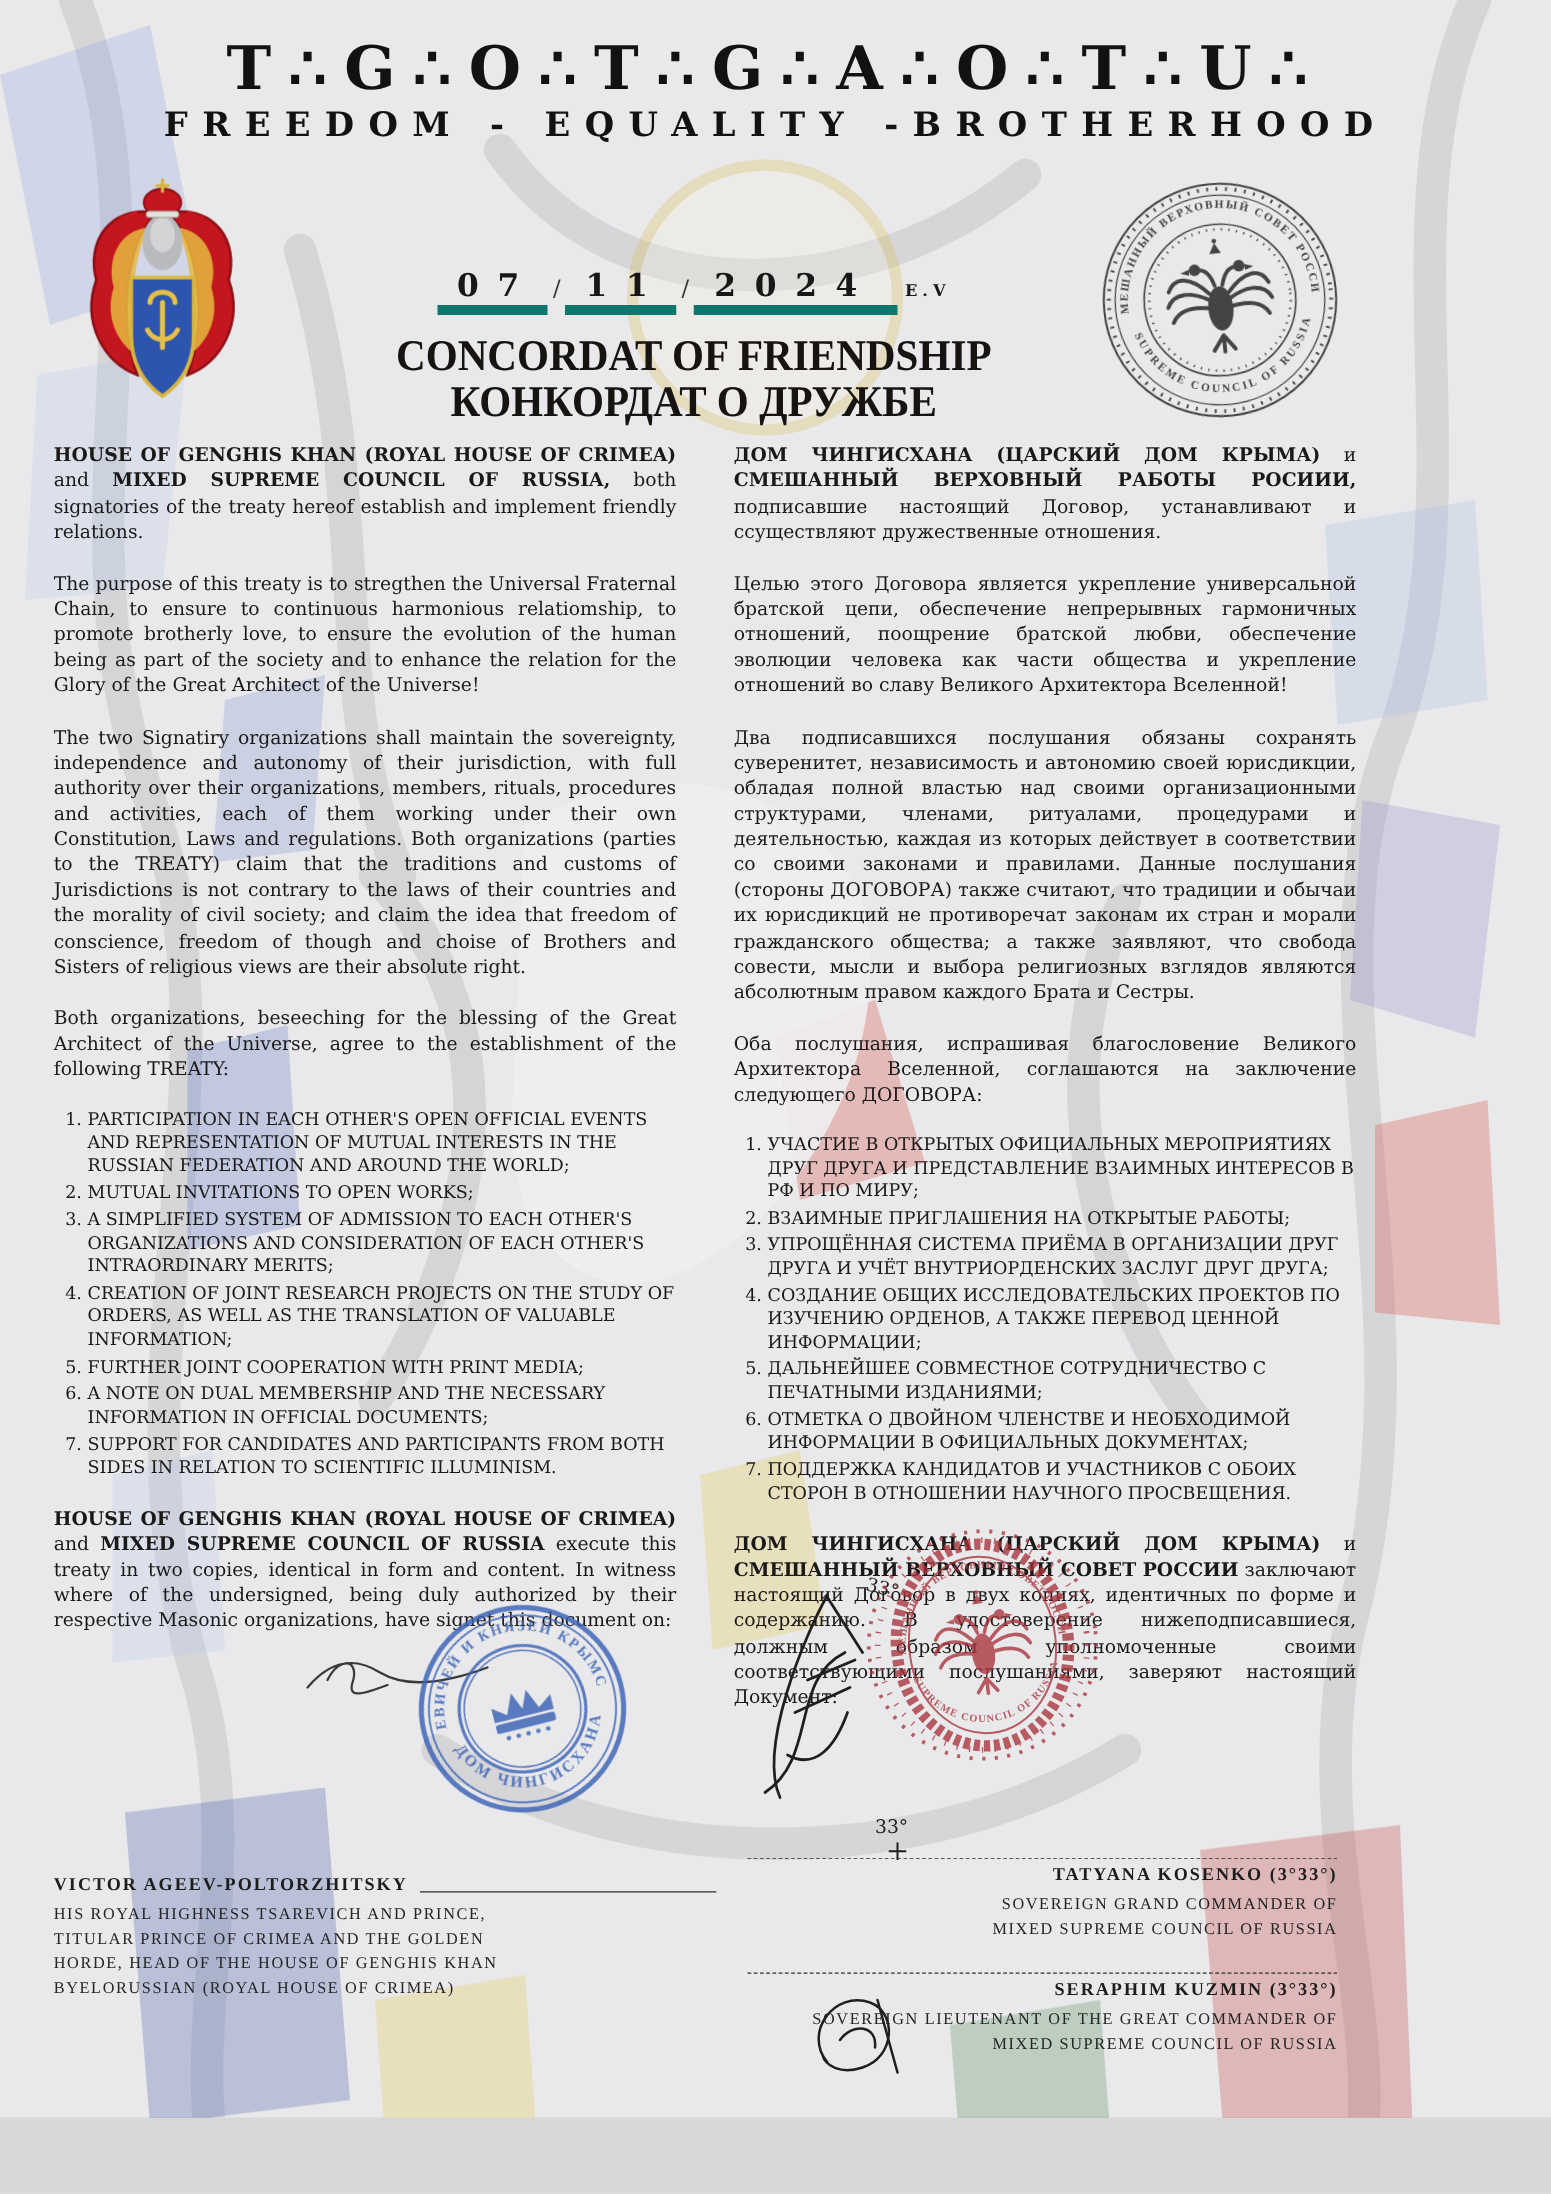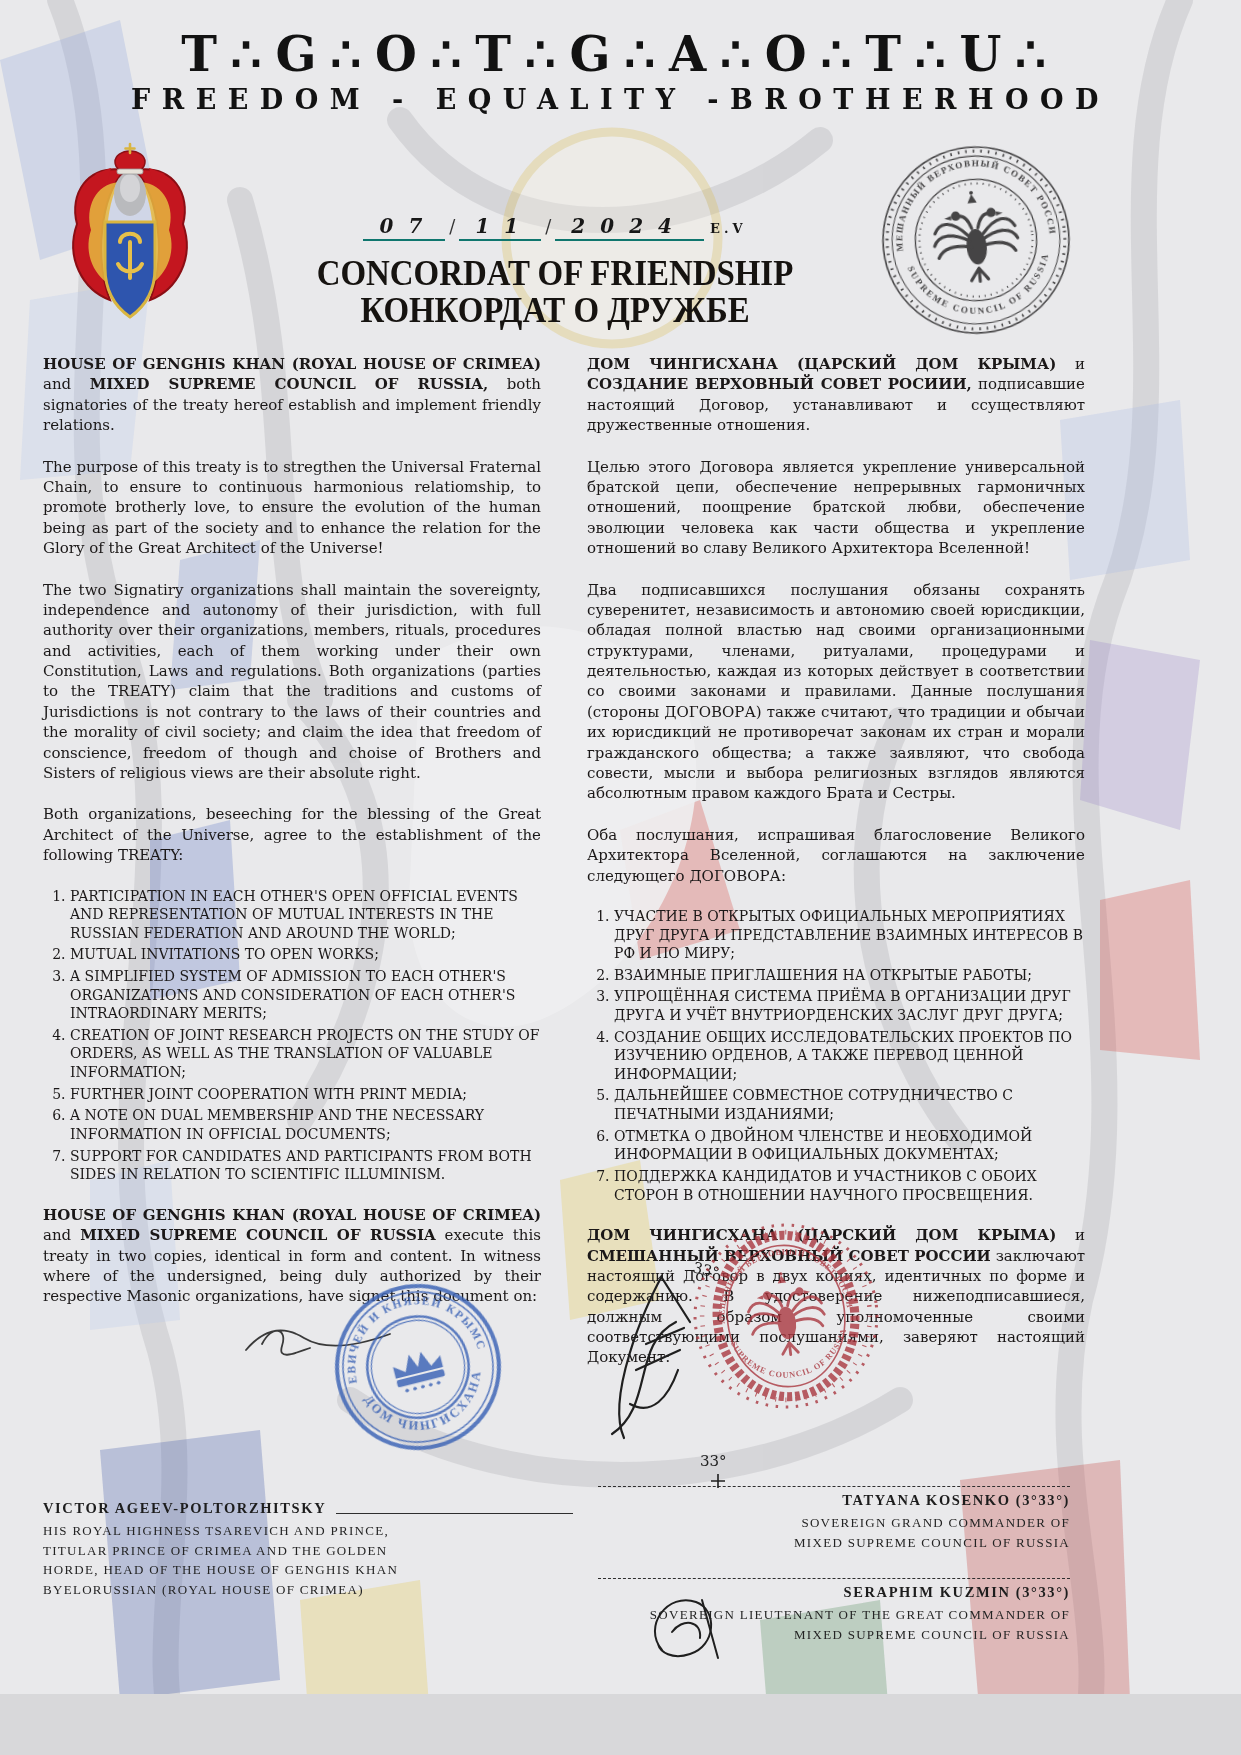--- a/index.html
+++ b/index.html
@@ -14,22 +14,22 @@
   .motto{text-align:center;font-family:"DejaVu Serif",serif;font-weight:bold;
          font-size:27px;letter-spacing:11.5px;color:#121212;margin-top:2px;white-space:nowrap;}
 
   
   .coa{position:absolute;left:55px;top:112px;width:150px;height:215px;}
   .seal{position:absolute;left:880px;top:118px;width:192px;height:192px;opacity:.88;transform:rotate(-6deg);}
 
   
   .title-block{position:absolute;left:230px;top:188px;width:650px;text-align:center;}
   .date-row{white-space:nowrap;color:#171717;}
-  .dseg{display:inline-block;border-bottom:2px solid #0f766e;font-weight:bold;
-        font-size:20px;letter-spacing:15px;padding:0 8px 1px 16px;font-style:italic;}
+  .dseg{display:inline-block;border-bottom:8px solid #0f766e;font-weight:bold;
+        font-size:25px;letter-spacing:15px;padding:0 8px 1px 16px;}
   .dseg.year{padding-right:17px;}
   .dsl{font-size:18px;margin:0 4px;color:#333;}
   .era{font-size:13px;letter-spacing:4px;font-weight:bold;margin-left:6px;}
   .t-en,.t-ru{font-family:"Liberation Serif",serif;font-weight:bold;color:#161310;
         font-size:35px;line-height:1.06;transform:scaleX(.94);transform-origin:center;white-space:nowrap;}
   .t-en{margin-top:14px;}
 
   
   .body-grid{position:absolute;left:43px;top:328px;width:1026px;
              display:grid;grid-template-columns:498px 498px;column-gap:46px;}
@@ -172,21 +172,21 @@
             <li>MUTUAL INVITATIONS TO OPEN WORKS;</li>
             <li>A SIMPLIFIED SYSTEM OF ADMISSION TO EACH OTHER'S ORGANIZATIONS AND CONSIDERATION OF EACH OTHER'S INTRAORDINARY MERITS;</li>
             <li>CREATION OF JOINT RESEARCH PROJECTS ON THE STUDY OF ORDERS, AS WELL AS THE TRANSLATION OF VALUABLE INFORMATION;</li>
             <li>FURTHER JOINT COOPERATION WITH PRINT MEDIA;</li>
             <li>A NOTE ON DUAL MEMBERSHIP AND THE NECESSARY INFORMATION IN OFFICIAL DOCUMENTS;</li>
             <li>SUPPORT FOR CANDIDATES AND PARTICIPANTS FROM BOTH SIDES IN RELATION TO SCIENTIFIC ILLUMINISM.</li>
           </ol>
         <p class="closing"><span class="seg-b">HOUSE OF GENGHIS KHAN (ROYAL HOUSE OF CRIMEA)</span><span> and </span><span class="seg-b">MIXED SUPREME COUNCIL OF RUSSIA</span><span> execute this treaty in two copies, identical in form and content. In witness where of the undersigned, being duly authorized by their respective Masonic organizations, have signet this document on:</span></p>
       </div>
       <div class="col">
-        <p><span class="seg-b">ДОМ ЧИНГИСХАНА (ЦАРСКИЙ ДОМ КРЫМА)</span><span> и </span><span class="seg-b">СОЗДАНИЕ ВЕРХОВНЫЙ СОВЕТ РОСИИИ,</span><span> подписавшие настоящий Договор, устанавливают и ссуществляют дружественные отношения.</span></p>
+        <p><span class="seg-b">ДОМ ЧИНГИСХАНА (ЦАРСКИЙ ДОМ КРЫМА)</span><span> и </span><span class="seg-b">СМЕШАННЫЙ ВЕРХОВНЫЙ РАБОТЫ РОСИИИ,</span><span> подписавшие настоящий Договор, устанавливают и ссуществляют дружественные отношения.</span></p>
         <p><span>Целью этого Договора является укрепление универсальной братской цепи, обеспечение непрерывных гармоничных отношений, поощрение братской любви, обеспечение эволюции человека как части общества и укрепление отношений во славу Великого Архитектора Вселенной!</span></p>
         <p><span>Два подписавшихся послушания обязаны сохранять суверенитет, независимость и автономию своей юрисдикции, обладая полной властью над своими организационными структурами, членами, ритуалами, процедурами и деятельностью, каждая из которых действует в соответствии со своими законами и правилами. Данные послушания (стороны ДОГОВОРА)  также считают, что традиции и обычаи их юрисдикций не противоречат законам их стран и морали гражданского общества; а также заявляют, что свобода совести, мысли и выбора религиозных взглядов являются абсолютным правом каждого Брата и Сестры.</span></p>
         <p><span>Оба послушания, испрашивая благословение Великого Архитектора Вселенной, соглашаются на заключение следующего ДОГОВОРА:</span></p>
         <ol class="treaty">
             <li>УЧАСТИЕ В ОТКРЫТЫХ ОФИЦИАЛЬНЫХ МЕРОПРИЯТИЯХ ДРУГ ДРУГА И ПРЕДСТАВЛЕНИЕ ВЗАИМНЫХ ИНТЕРЕСОВ В РФ И ПО МИРУ;</li>
             <li>ВЗАИМНЫЕ ПРИГЛАШЕНИЯ НА ОТКРЫТЫЕ РАБОТЫ;</li>
             <li>УПРОЩЁННАЯ СИСТЕМА ПРИЁМА В ОРГАНИЗАЦИИ ДРУГ ДРУГА И УЧЁТ ВНУТРИОРДЕНСКИХ ЗАСЛУГ ДРУГ ДРУГА;</li>
             <li>СОЗДАНИЕ ОБЩИХ ИССЛЕДОВАТЕЛЬСКИХ ПРОЕКТОВ ПО ИЗУЧЕНИЮ ОРДЕНОВ, А ТАКЖЕ ПЕРЕВОД ЦЕННОЙ ИНФОРМАЦИИ;</li>
             <li>ДАЛЬНЕЙШЕЕ СОВМЕСТНОЕ СОТРУДНИЧЕСТВО С ПЕЧАТНЫМИ ИЗДАНИЯМИ;</li>
             <li>ОТМЕТКА О ДВОЙНОМ ЧЛЕНСТВЕ И НЕОБХОДИМОЙ ИНФОРМАЦИИ В ОФИЦИАЛЬНЫХ ДОКУМЕНТАХ;</li>

